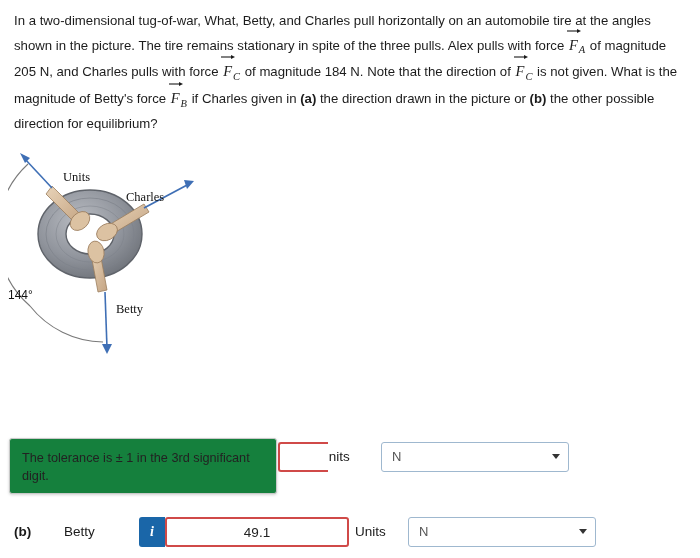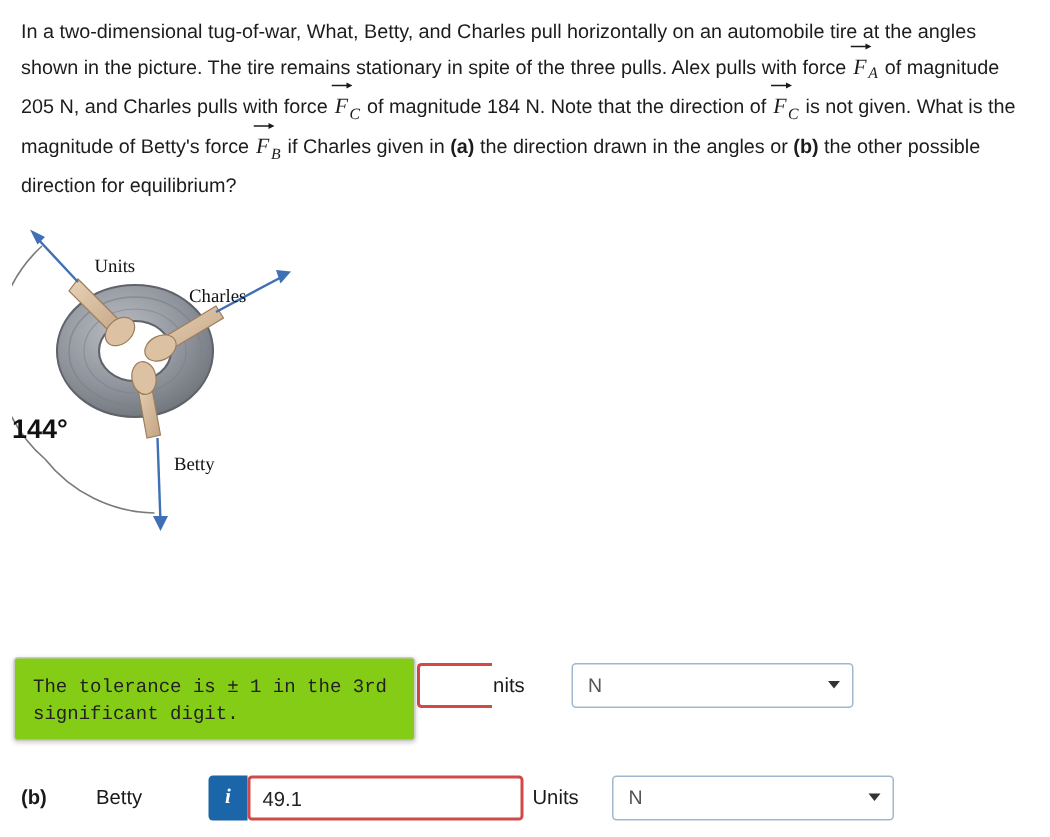--- a/index.html
+++ b/index.html
@@ -58,45 +58,44 @@
   }
   .fig-label {
     position: absolute;
     font-family: "Liberation Serif", serif;
     font-size: 12.5px;
     color: #111;
   }
   .angle-label {
     position: absolute;
     left: 8px;
-    top: 276px;
-    font-size: 18px;
-    font-weight: bold;
+    top: 288px;
+    font-size: 12px;
+    font-weight: normal;
     font-family: "Liberation Sans", sans-serif;
     color: #111;
   }
 
   
   .tooltip {
     position: absolute;
     left: 9px;
     top: 438px;
     width: 268px;
     height: 56px;
-    background: #84cc16;
+    background: #15803d;
     border: 1px solid #c9c9c9;
     border-radius: 3px;
     box-shadow: 0 1px 3px rgba(0,0,0,0.18);
     box-sizing: border-box;
     padding: 10px 12px;
     font-size: 12.7px;
     line-height: 1.45;
     color: #222;
     z-index: 5;
-    font-family: Liberation Mono, monospace;
   }
   .row-a {
     position: absolute;
     left: 14px;
     top: 442px;
     width: 672px;
     height: 34px;
   }
   .row-b {
     position: absolute;
@@ -143,20 +142,21 @@
     height: 30px;
     box-sizing: border-box;
     border: 2px solid #d04a48;
     border-radius: 3px;
     background: #fff;
     font-size: 13.5px;
     font-family: "Liberation Sans", sans-serif;
     padding: 0 8px;
     color: #222;
     outline: none;
+    text-align: center;
   }
   .answer-input-a {
     position: absolute;
     left: 264px;
     top: 0px;
     width: 50px;
     height: 30px;
     box-sizing: border-box;
     border: 2px solid #d04a48;
     border-right: none;
@@ -224,21 +224,21 @@
         <polygon points="14,4 10,2 10,6" fill="#1a1a1a"></polygon>
       </svg><span>F</span></span><span class="sub">A</span><span> of magnitude 205 N, and Charles pulls with force </span><span class="vec"><svg class="arrowbar" viewBox="0 0 14 7">
         <line x1="0" y1="4" x2="12" y2="4" stroke="#1a1a1a" stroke-width="1.1"></line>
         <polygon points="14,4 10,2 10,6" fill="#1a1a1a"></polygon>
       </svg><span>F</span></span><span class="sub">C</span><span> of magnitude 184 N. Note that the direction of </span><span class="vec"><svg class="arrowbar" viewBox="0 0 14 7">
         <line x1="0" y1="4" x2="12" y2="4" stroke="#1a1a1a" stroke-width="1.1"></line>
         <polygon points="14,4 10,2 10,6" fill="#1a1a1a"></polygon>
       </svg><span>F</span></span><span class="sub">C</span><span> is not given. What is the magnitude of Betty's force </span><span class="vec"><svg class="arrowbar" viewBox="0 0 14 7">
         <line x1="0" y1="4" x2="12" y2="4" stroke="#1a1a1a" stroke-width="1.1"></line>
         <polygon points="14,4 10,2 10,6" fill="#1a1a1a"></polygon>
-      </svg><span>F</span></span><span class="sub">B</span><span> if Charles given in </span><b>(a)</b><span> the direction drawn in the angles or </span><b>(b)</b><span> the other possible direction for equilibrium?</span>
+      </svg><span>F</span></span><span class="sub">B</span><span> if Charles given in </span><b>(a)</b><span> the direction drawn in the picture or </span><b>(b)</b><span> the other possible direction for equilibrium?</span>
 </div>
 
 <div class="figure">
   <svg width="230" height="240" viewBox="0 0 230 240">
     <defs>
       <radialGradient id="tireGrad" cx="40%" cy="35%" r="70%">
         <stop offset="0%" stop-color="#b9bcc2"></stop>
         <stop offset="60%" stop-color="#90949c"></stop>
         <stop offset="100%" stop-color="#6f737a"></stop>
       </radialGradient>

